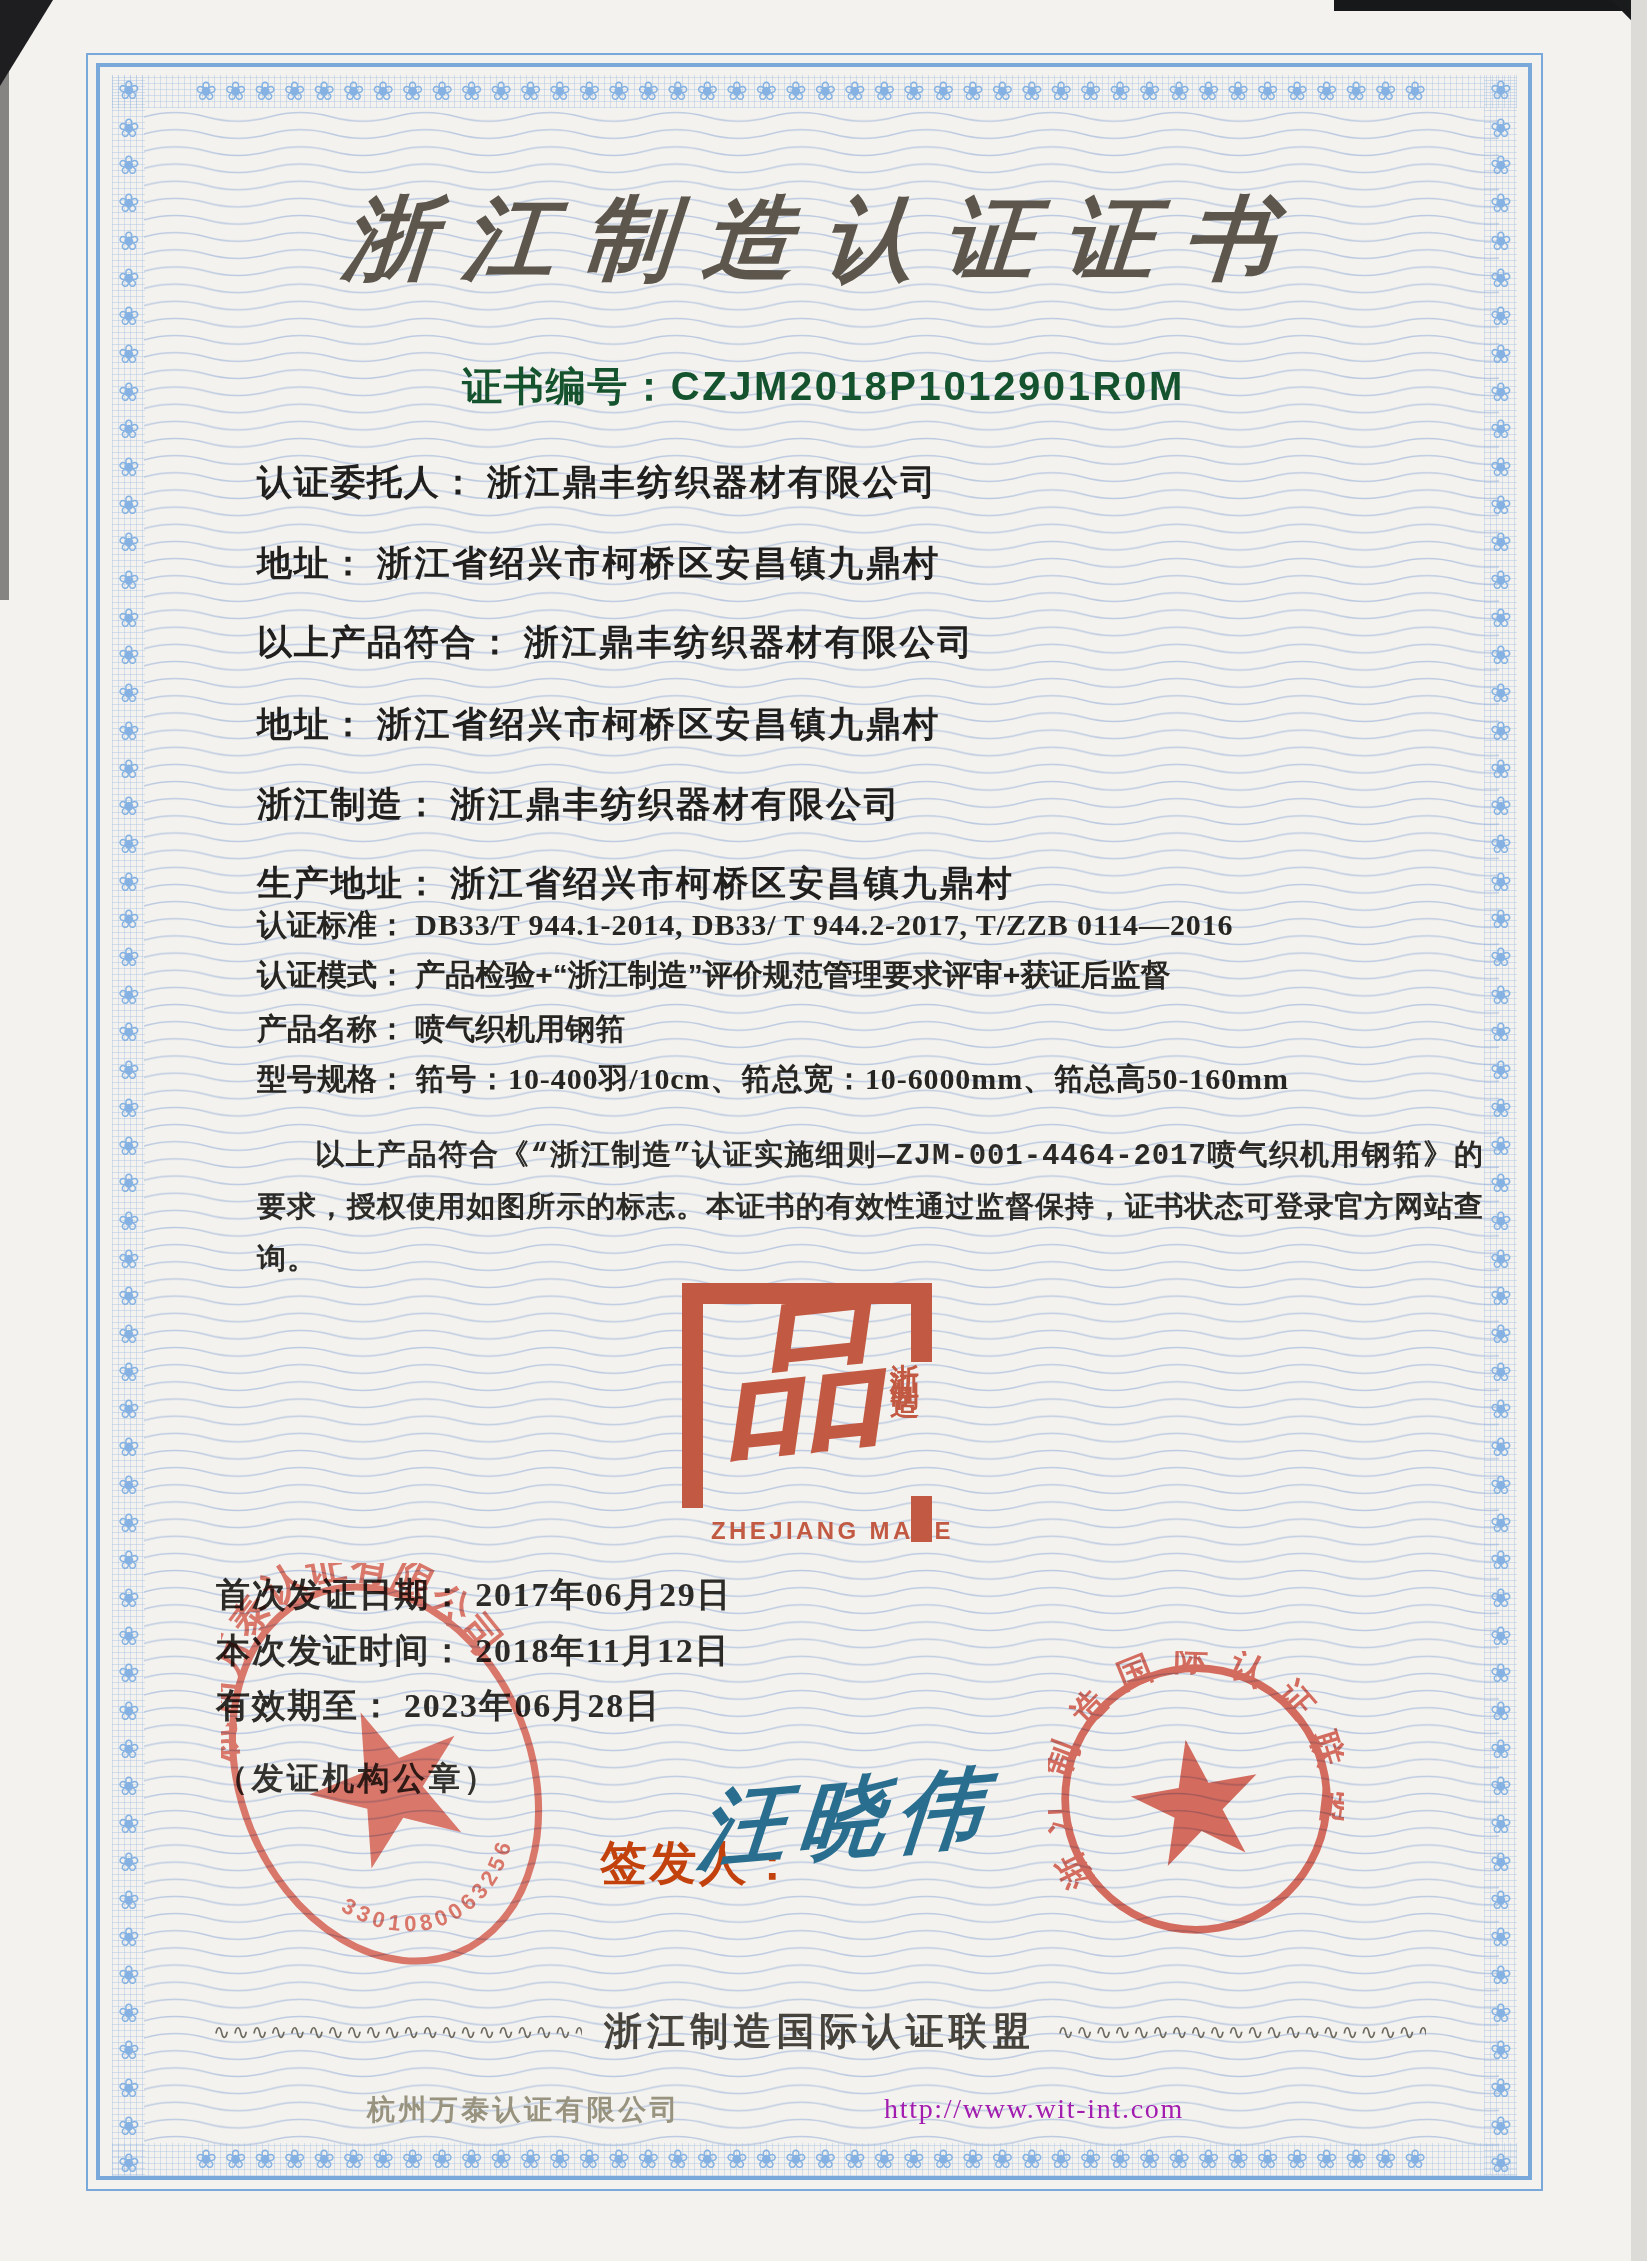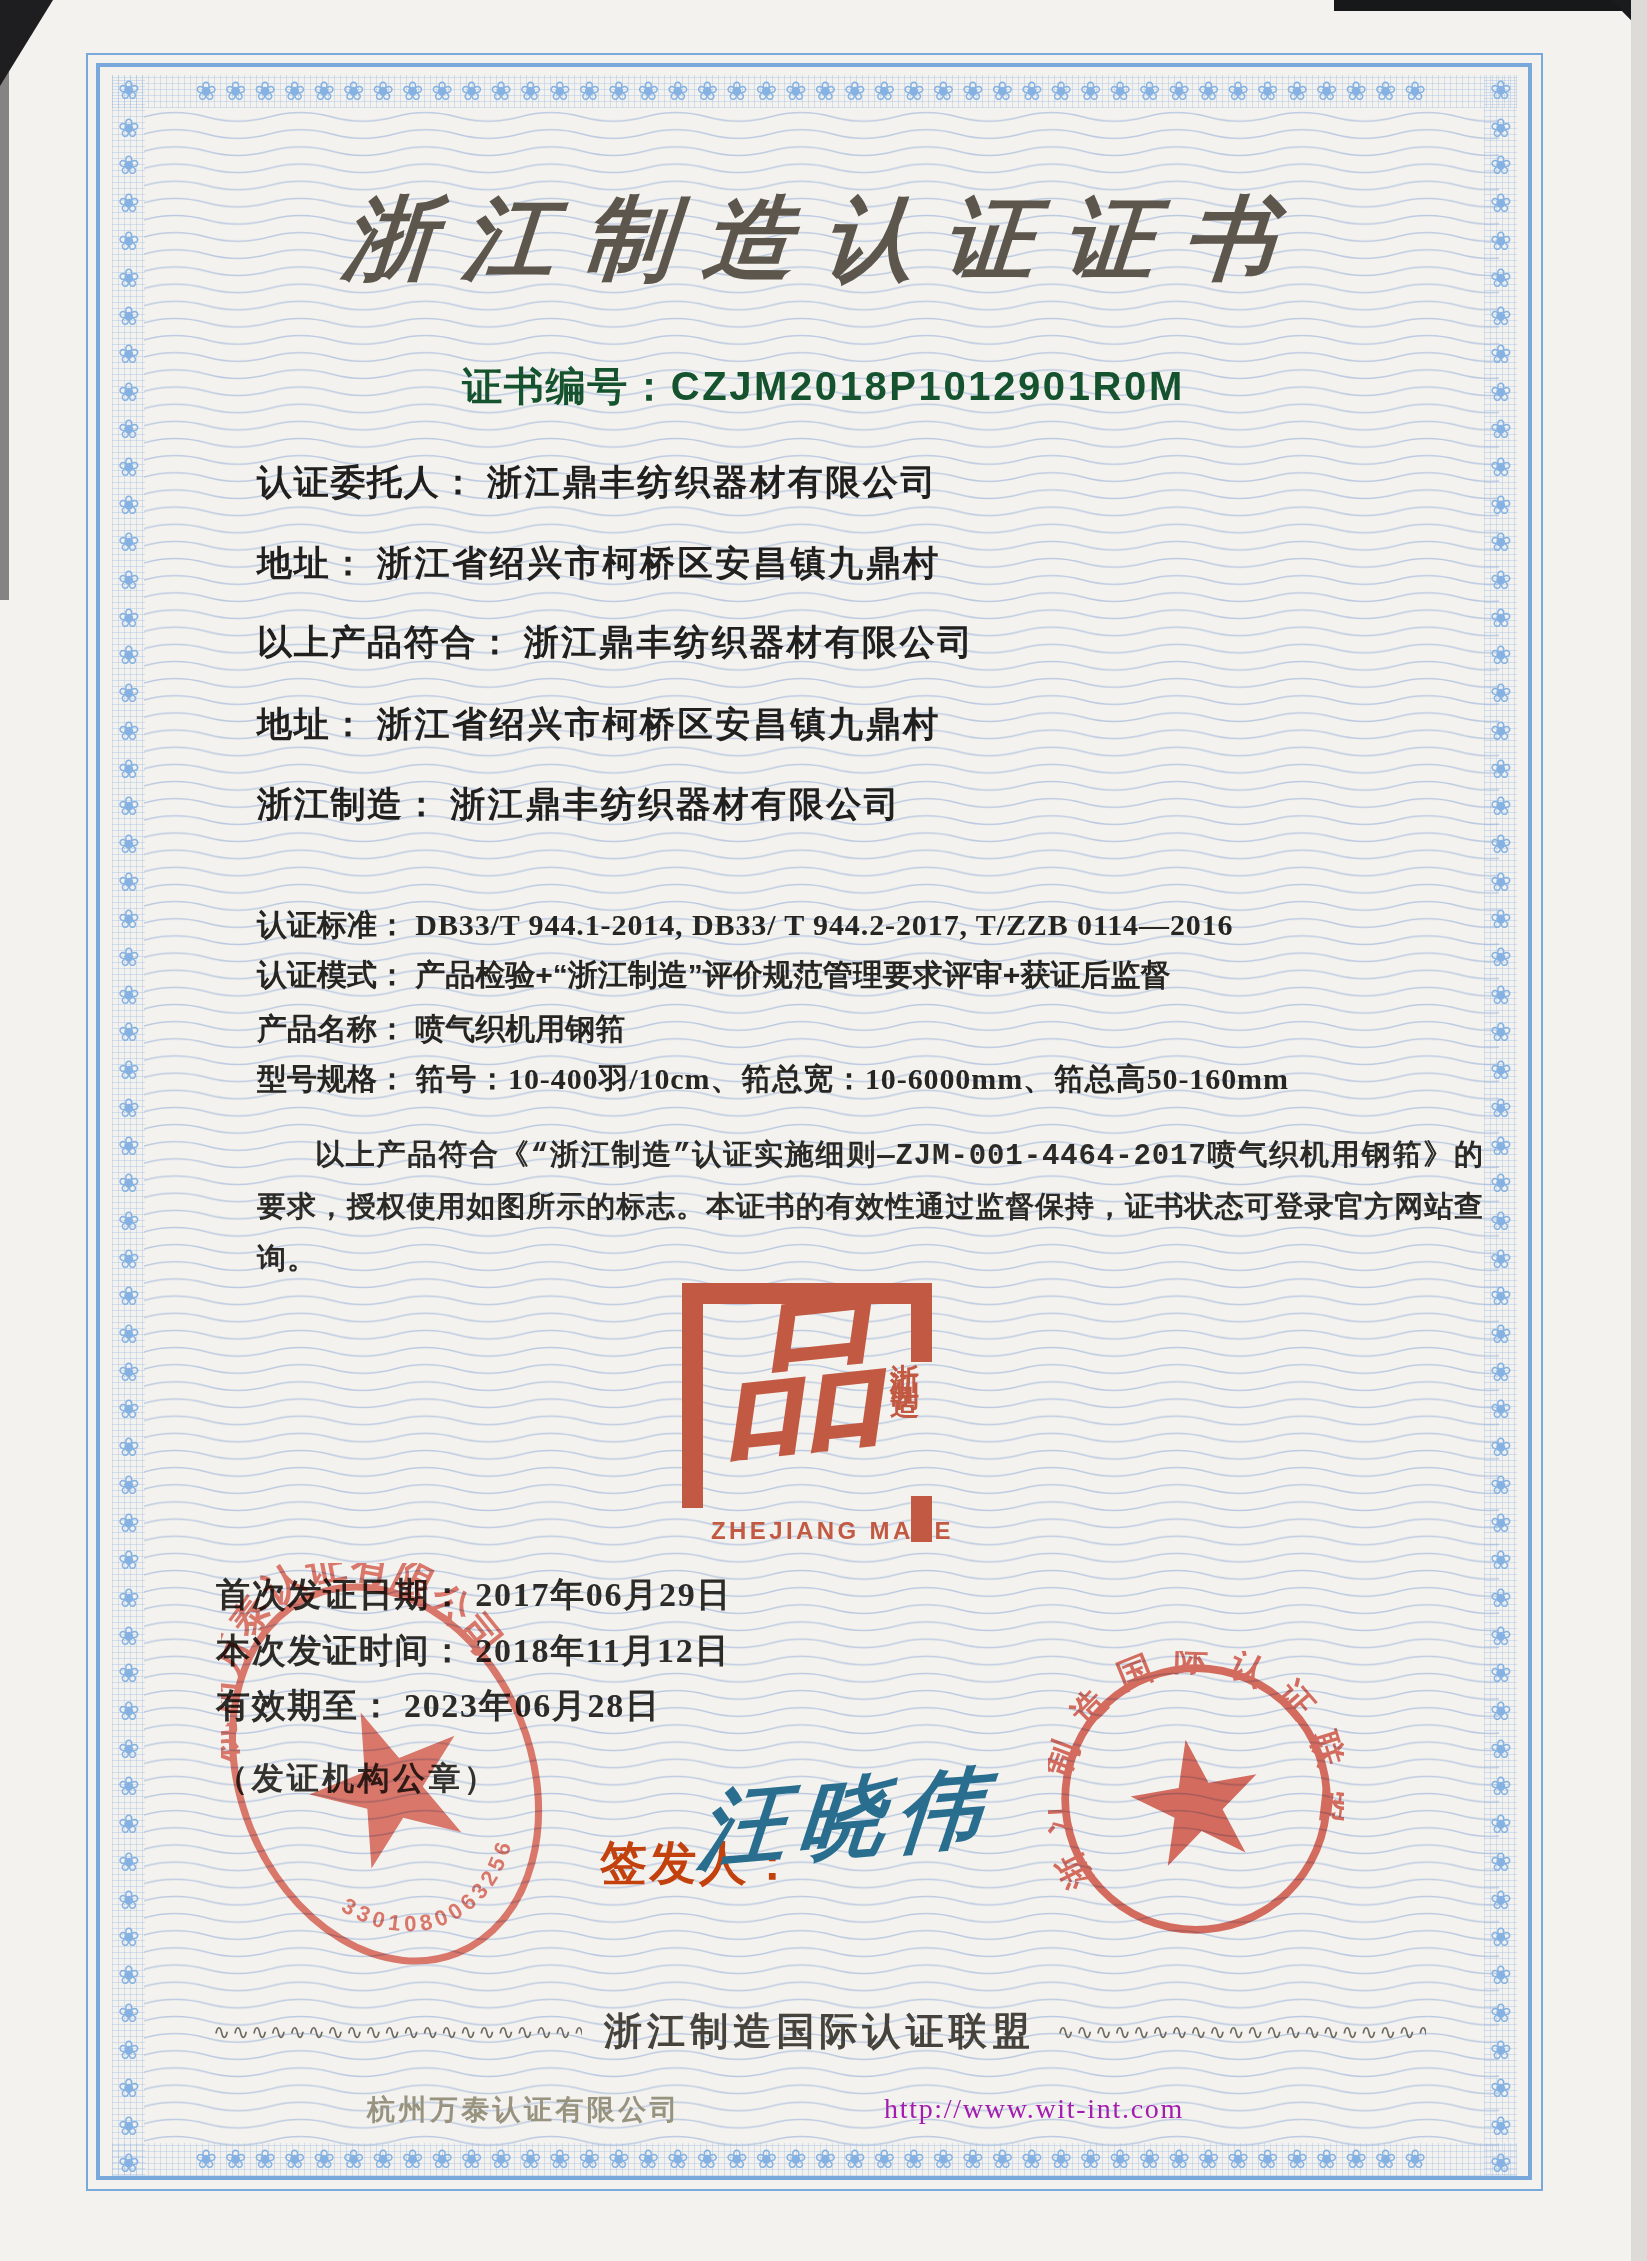--- a/index.html
+++ b/index.html
@@ -132,20 +132,24 @@
     <span class="val">浙江鼎丰纺织器材有限公司</span>
   </div>
   <div class="abs field-row" style="top:701px">
     <span class="lbl">地址：</span>
     <span class="val">浙江省绍兴市柯桥区安昌镇九鼎村</span>
   </div>
   <div class="abs field-row" style="top:781px">
     <span class="lbl">浙江制造：</span>
     <span class="val">浙江鼎丰纺织器材有限公司</span>
   </div>
+  <div class="abs field-row" style="top:860px">
+    <span class="lbl">生产地址：</span>
+    <span class="val">浙江省绍兴市柯桥区安昌镇九鼎村</span>
+  </div>
 
   <div class="abs spec-row" style="top:905px">
     <span class="lbl">认证标准：</span>
     <span class="val">DB33/T 944.1-2014, DB33/ T 944.2-2017, T/ZZB 0114—2016</span>
   </div>
   <div class="abs spec-row" style="top:1009px">
     <span class="lbl">产品名称：</span>
     <span class="lbl">喷气织机用钢筘</span>
   </div>
   <div class="abs spec-row" style="top:955px">

